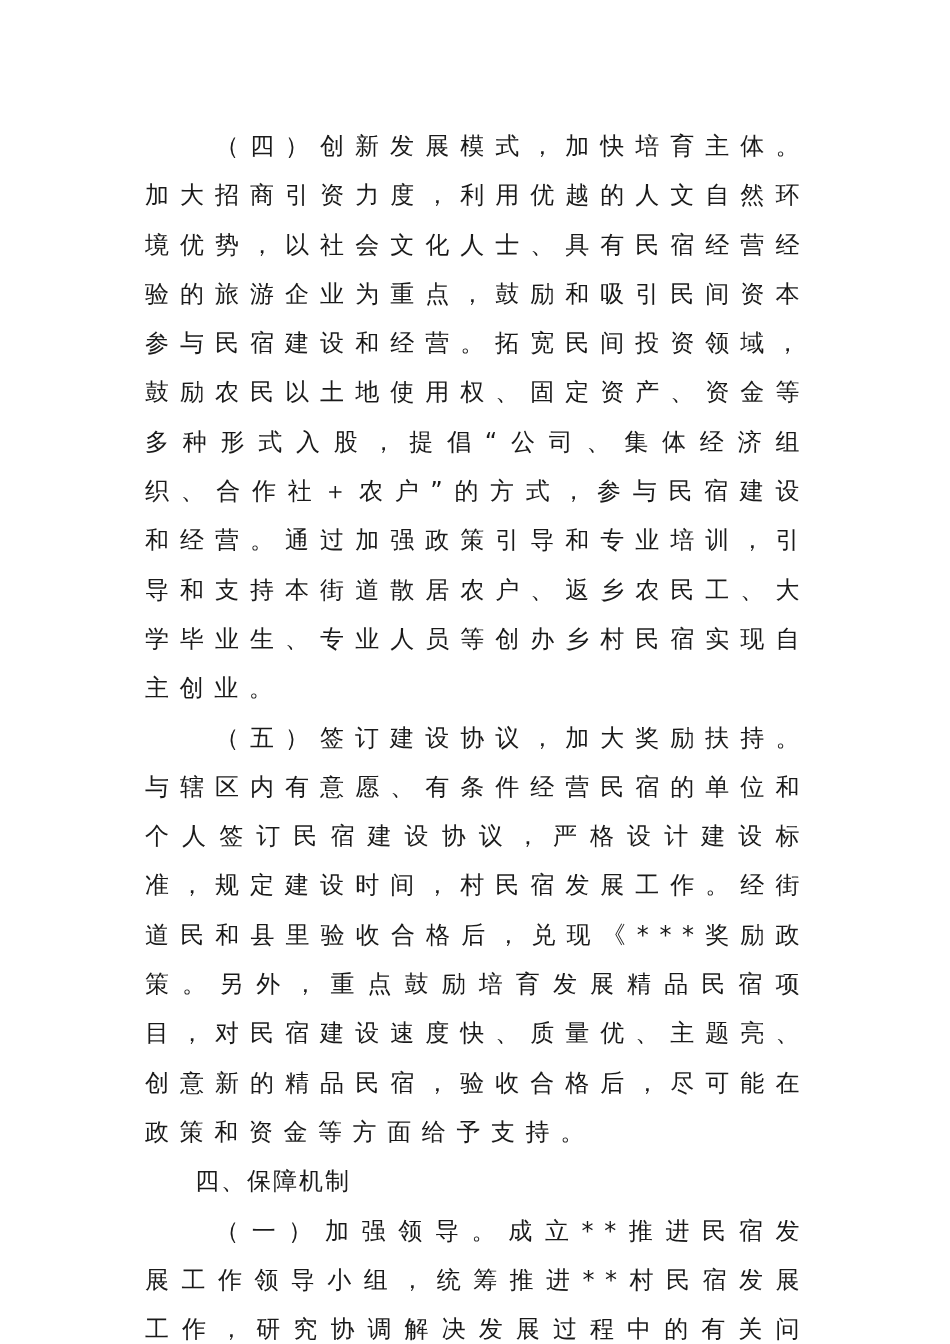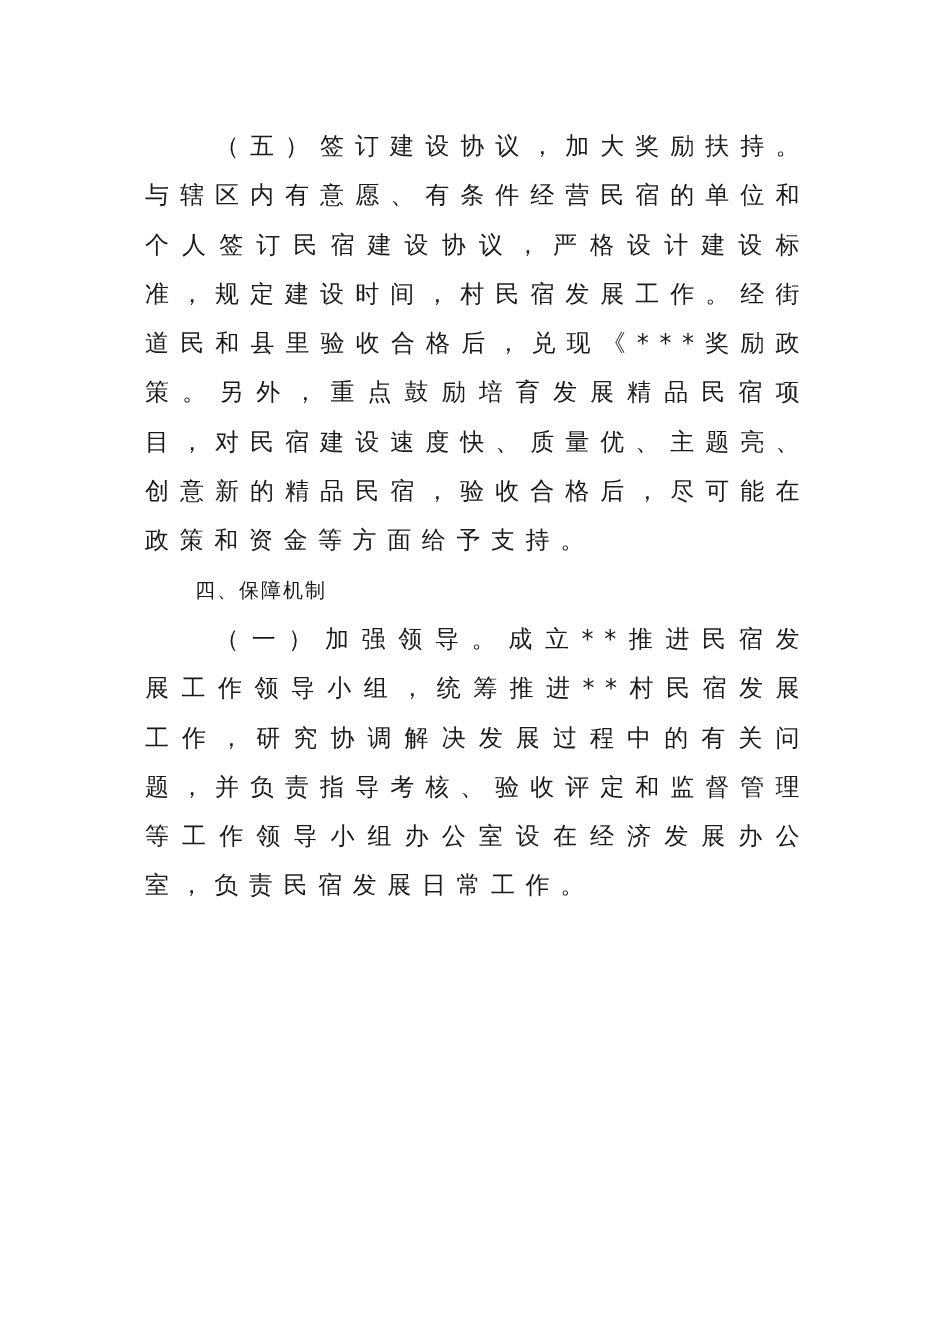--- a/index.html
+++ b/index.html
@@ -26,26 +26,27 @@
       font-size: 24px;
       line-height: 49.3px;
       letter-spacing: 10.6px;
       text-align: justify;
       text-align-last: left;
       word-break: break-all;
       text-indent: 70px;
     }
     .heading {
       margin: 0;
-      font-size: 20px;
+      font-size: 24px;
       line-height: 49.3px;
       letter-spacing: 2px;
       text-indent: 50px;
     }
   </style>
 </head>
 <body>
 
 <div class="page">
+  <p class="para">（四）创新发展模式，加快培育主体。加大招商引资力度，利用优越的人文自然环境优势，以社会文化人士、具有民宿经营经验的旅游企业为重点，鼓励和吸引民间资本参与民宿建设和经营。拓宽民间投资领域，鼓励农民以土地使用权、固定资产、资金等多种形式入股，提倡“公司、集体经济组织、合作社＋农户”的方式，参与民宿建设和经营。通过加强政策引导和专业培训，引导和支持本街道散居农户、返乡农民工、大学毕业生、专业人员等创办乡村民宿实现自主创业。</p>
   <p class="para">（五）签订建设协议，加大奖励扶持。与辖区内有意愿、有条件经营民宿的单位和个人签订民宿建设协议，严格设计建设标准，规定建设时间，村民宿发展工作。经街道民和县里验收合格后，兑现《***奖励政策。另外，重点鼓励培育发展精品民宿项目，对民宿建设速度快、质量优、主题亮、创意新的精品民宿，验收合格后，尽可能在政策和资金等方面给予支持。</p>
   <p class="heading">四、保障机制</p>
   <p class="para">（一）加强领导。成立**推进民宿发展工作领导小组，统筹推进**村民宿发展工作，研究协调解决发展过程中的有关问题，并负责指导考核、验收评定和监督管理等工作领导小组办公室设在经济发展办公室，负责民宿发展日常工作。</p>
 </div>
 
 </body></html>

